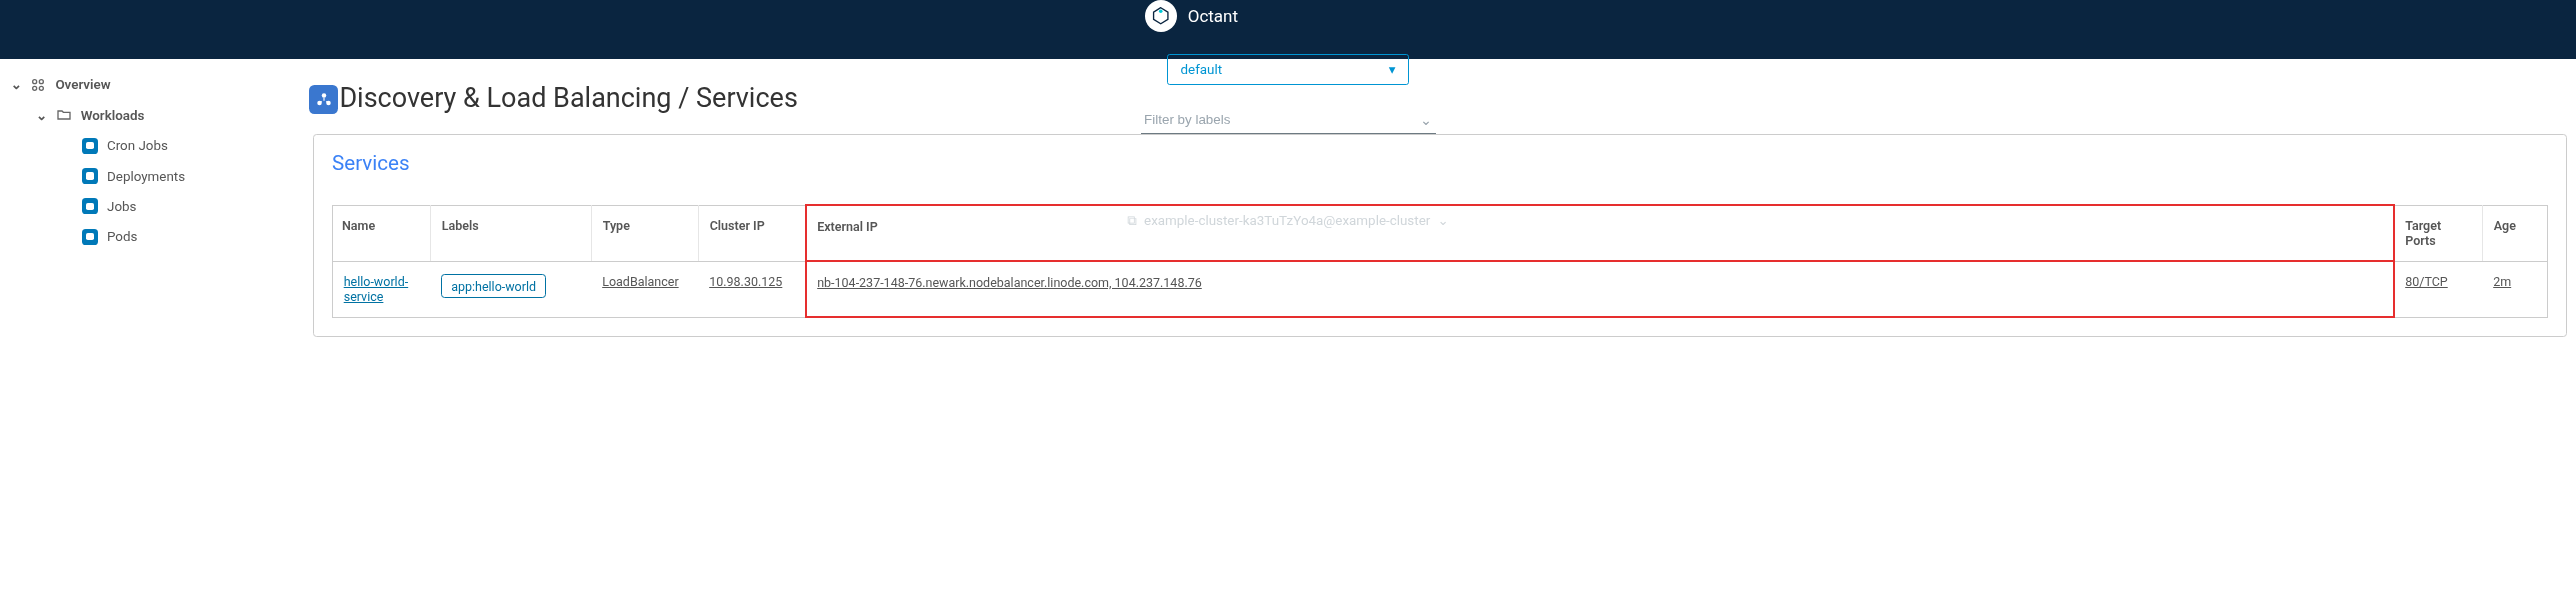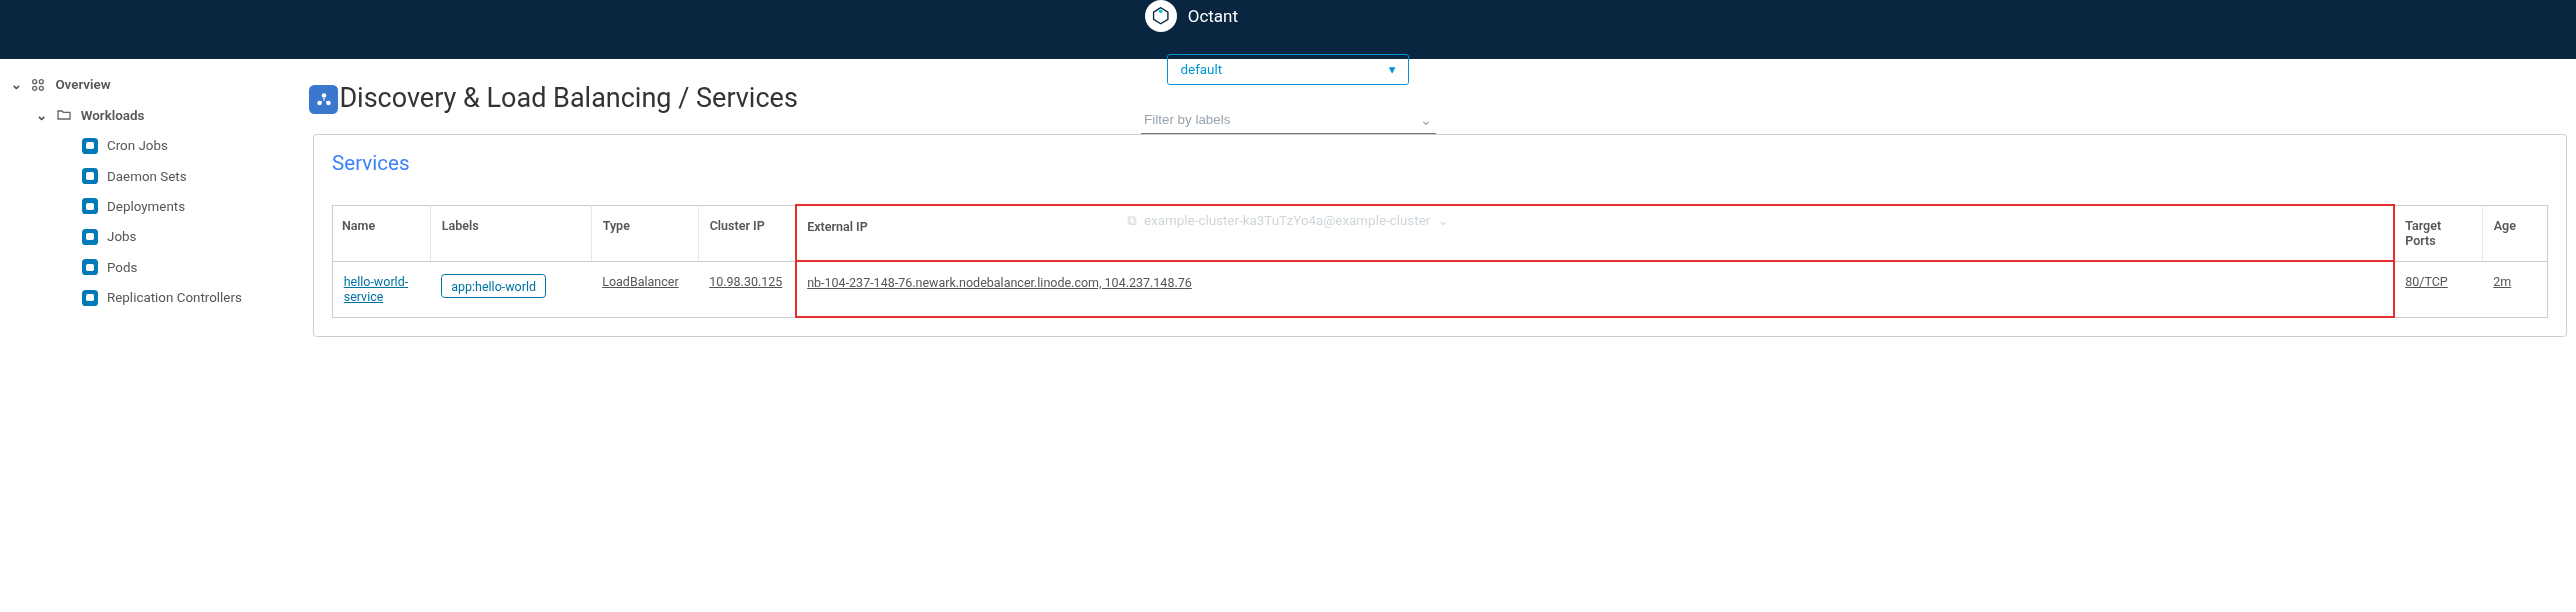--- a/index.html
+++ b/index.html
@@ -50,21 +50,21 @@
     th { text-align: left; font-weight: 600; font-size: 12.5px; color: #565656; padding: 12.5px 10.7px; border-bottom: 0.9px solid #ccc; border-right: 0.9px solid #e6e6e6; vertical-align: top; }
     th:last-child { border-right: none; }
     td { padding: 12.5px 10.7px; font-size: 12.5px; border-bottom: 0.9px solid #ccc; vertical-align: top; color: #565656; text-decoration: underline; }
     .link-cell { color: #0072a3; }
     .label-pill { display: inline-block; border: 0.9px solid #0072a3; color: #0072a3; border-radius: 3.6px; padding: 3.6px 9px; font-size: 12.5px; }
     .highlight-box { border: 2.7px solid #e62e2e; margin-top: 34px; }
     
     .col-name { width: 98px; padding-left: 9px; }
     .col-labels { width: 161px; }
     .col-type { width: 107px; }
-    .col-cluster { width: 97px; }
+    .col-cluster { width: 107px; }
     .col-external { width: auto; }
     .col-target { width: 89px; }
     .col-age { width: 65px; }
   </style>
 </head>
 <body>
 
 <div class="topbar">
   <div class="logo-section">
     <div class="logo-circle">
@@ -124,37 +124,29 @@
           </svg>
       </span>
       <span>Workloads</span>
     </div>
     <div class="sidebar-row level-2">
       <span class="blue-badge"></span>
       <span>Cron Jobs</span>
     </div>
     <div class="sidebar-row level-2">
       <span class="blue-badge"></span>
-      <span>Daemon Sets</span>
-    </div>
-    <div class="sidebar-row level-2">
-      <span class="blue-badge"></span>
       <span>Deployments</span>
     </div>
     <div class="sidebar-row level-2">
       <span class="blue-badge"></span>
       <span>Jobs</span>
     </div>
     <div class="sidebar-row level-2">
       <span class="blue-badge"></span>
       <span>Pods</span>
-    </div>
-    <div class="sidebar-row level-2">
-      <span class="blue-badge"></span>
-      <span>Replication Controllers</span>
     </div>
   </div>
 
   <div class="main">
     <div class="page-header">
       <div class="page-icon">
         <svg width="18" height="18" viewBox="0 0 24 24" fill="#fff">
             <circle cx="12" cy="6" r="3"></circle>
             <circle cx="6" cy="16" r="3"></circle>
             <circle cx="18" cy="16" r="3"></circle>

